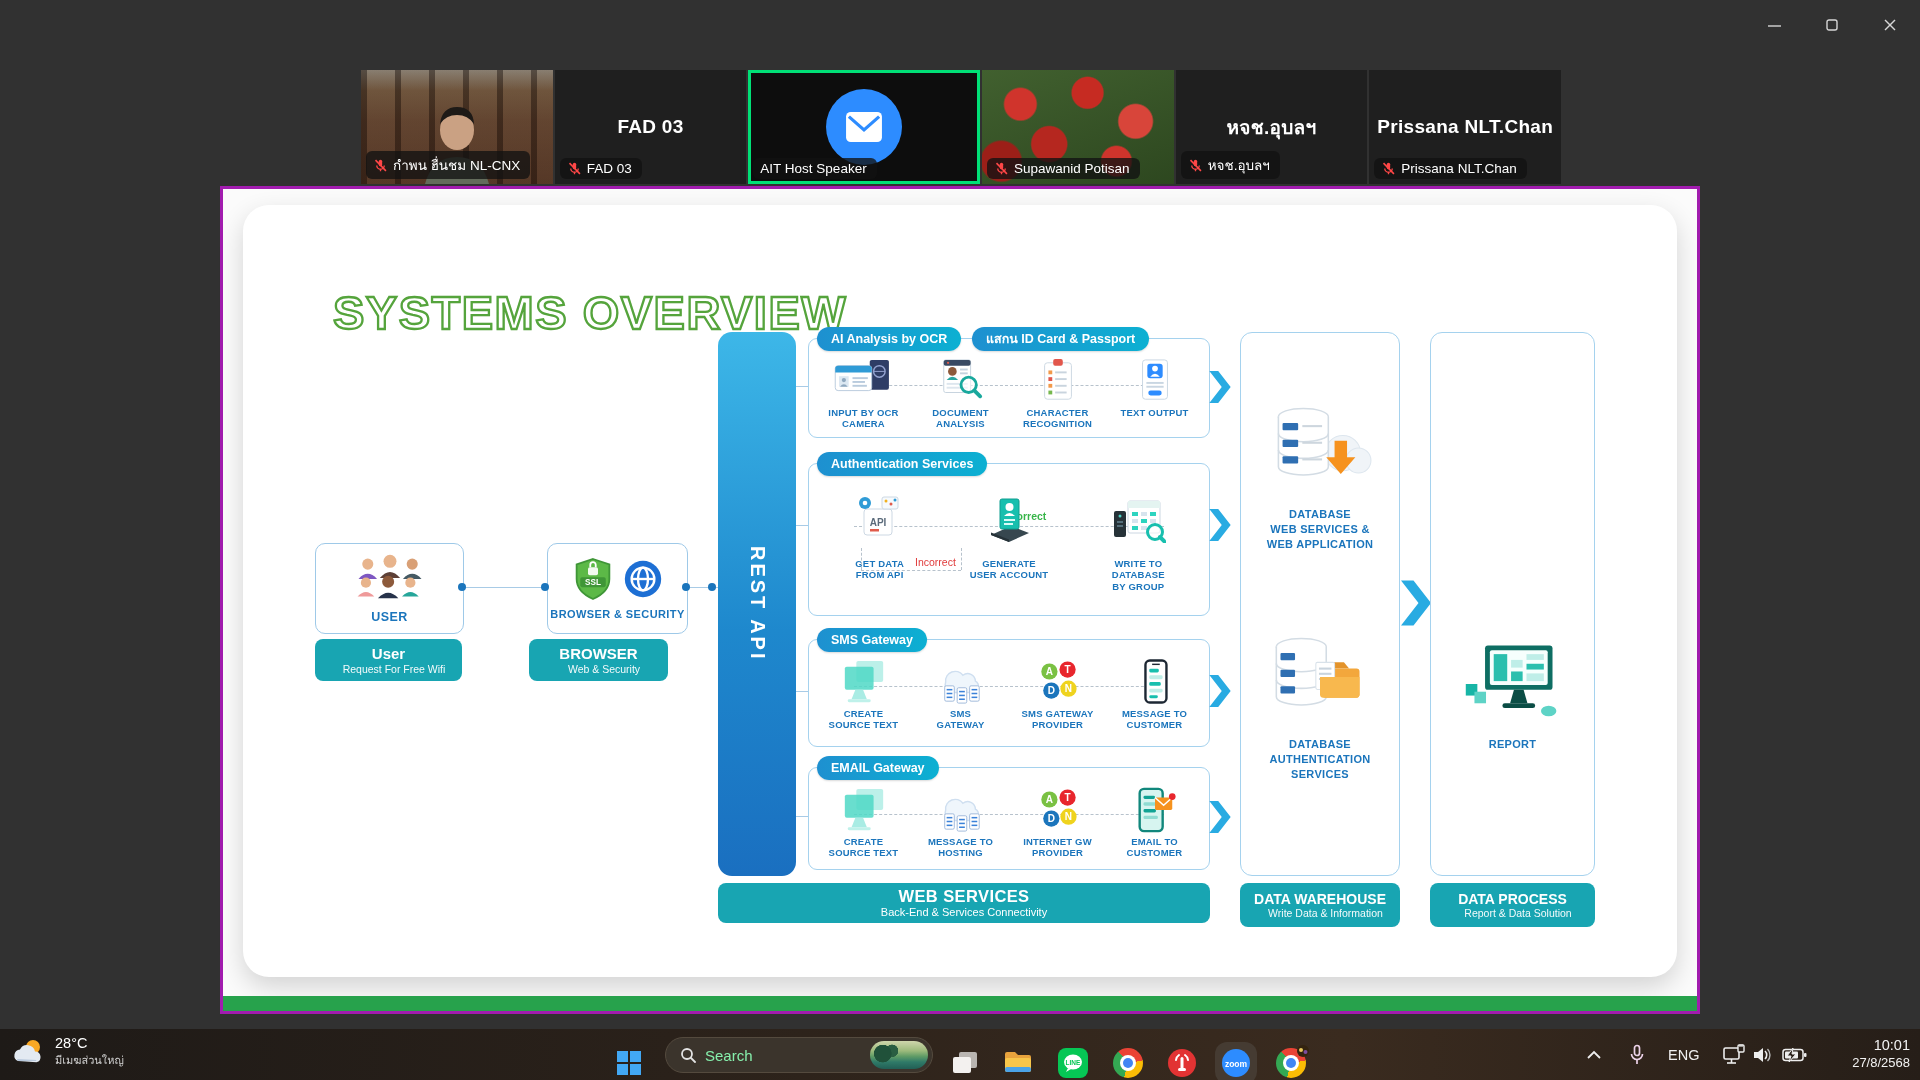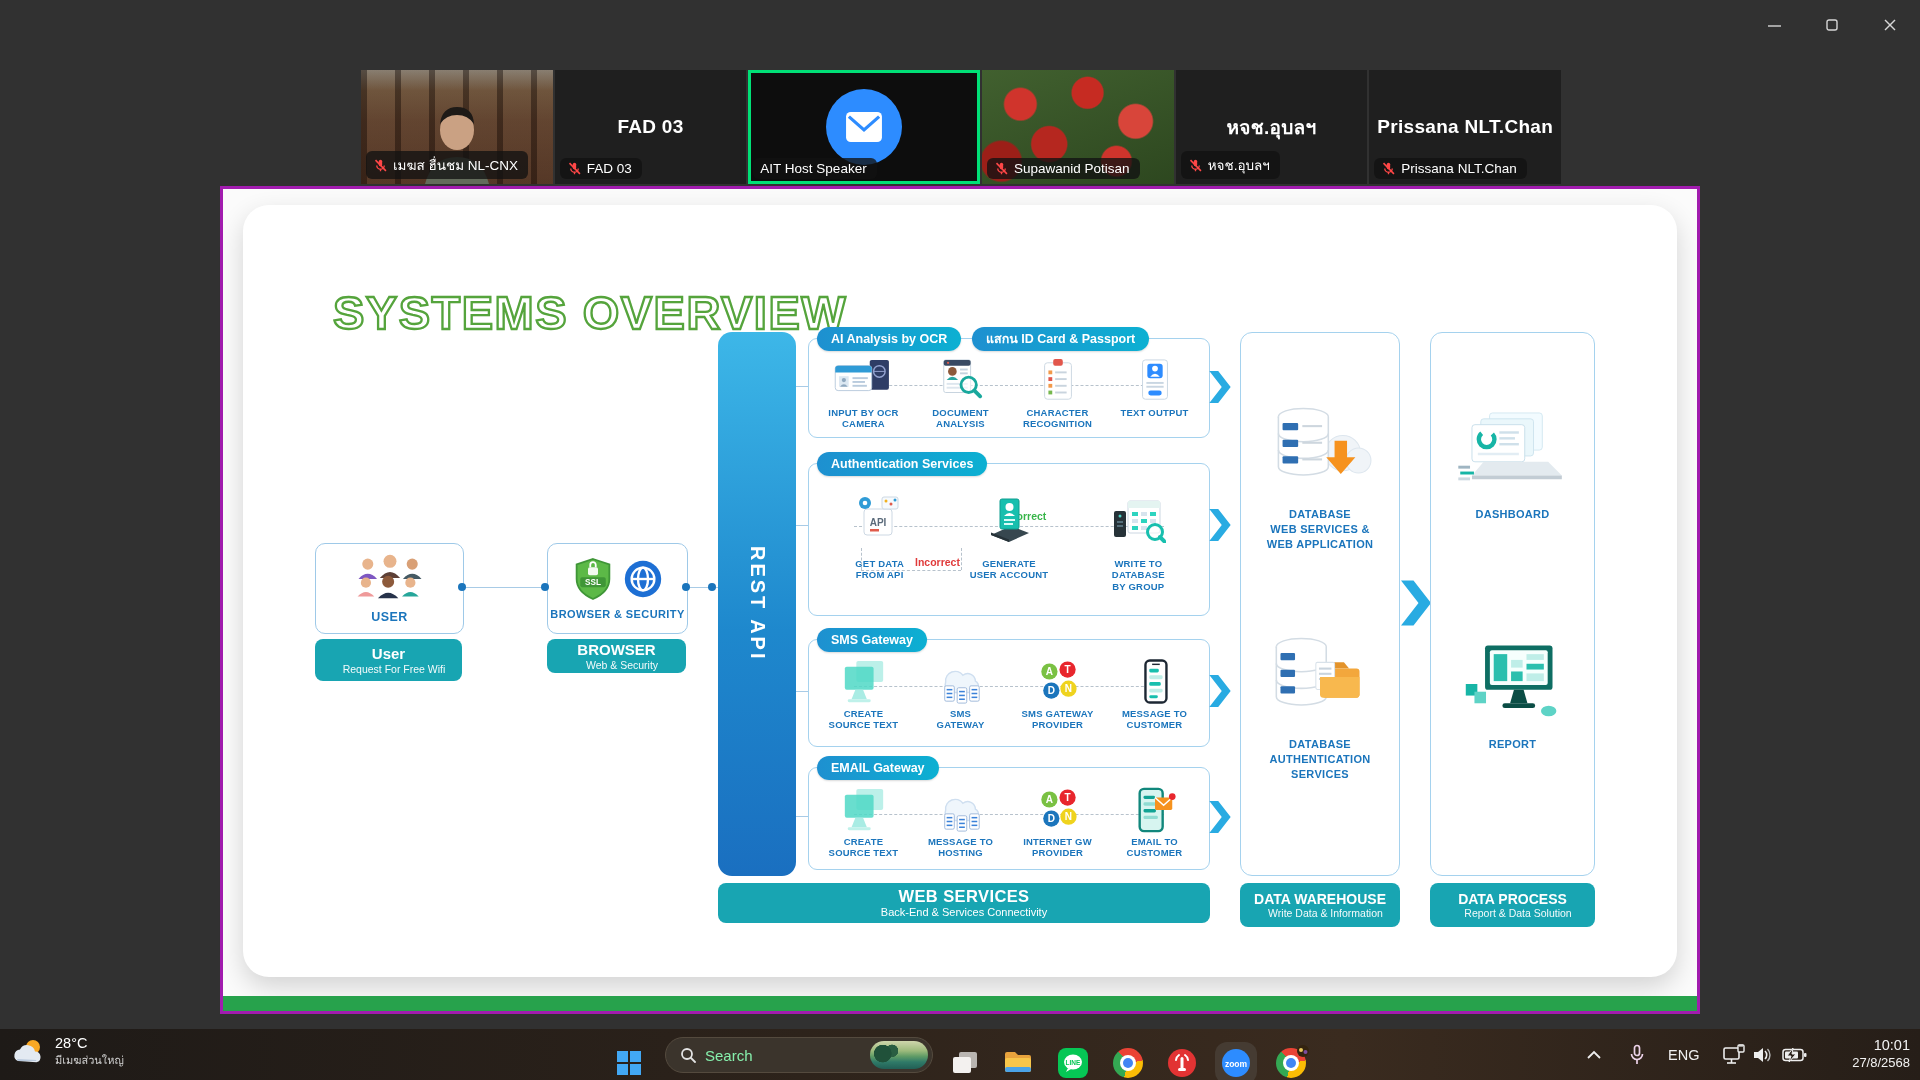--- a/index.html
+++ b/index.html
@@ -71,21 +71,21 @@
   .steps{position:absolute;inset:0;display:flex;padding:16px 6px 6px;}
   .steps::before{content:"";position:absolute;left:45px;right:45px;top:46px;
         border-top:1.6px dashed #b7c2cc;}
   .row2 .steps::before{top:62px;}
   .step{position:relative;flex:1;display:flex;flex-direction:column;align-items:center;}
   .s-icon{height:52px;display:flex;align-items:center;justify-content:center;z-index:1;}
   .row2 .s-icon{height:78px;}
   .s-label{margin-top:0;text-align:center;color:#1b75bc;font-size:9.5px;font-weight:700;
         letter-spacing:.2px;line-height:1.2;}
   .lbl-ok{position:absolute;color:#39b54a;font-size:10.5px;font-weight:700;}
-  .lbl-no{position:absolute;color:#e03a3a;font-size:10.5px;font-weight:700;padding-left:14px;}
+  .lbl-no{position:absolute;color:#e03a3a;font-size:10.5px;font-weight:400;padding-left:14px;}
   .dash{position:absolute;border-top:1.6px dashed #b7c2cc;}
   .dashv{position:absolute;border-left:1.6px dashed #b7c2cc;}
 
   .chev{position:absolute;}
   .wide-bar{position:absolute;left:475px;top:678px;width:492px;height:40px;background:#18a5b2;
         border-radius:8px;color:#fff;display:flex;flex-direction:column;align-items:center;
         justify-content:center;line-height:1.2;}
   .wide-bar .t1{font-size:16.5px;font-weight:700;letter-spacing:.4px;}
   .wide-bar .t2{font-size:11px;}
 
@@ -434,21 +434,21 @@
   <div class="strip">
     <div class="tile tile-video1">
       <div class="tile-cabinet"></div>
       <svg style="position:absolute;left:50%;bottom:0;transform:translateX(-50%)" width="120" height="90">
           <use href="#i-person"></use>
         </svg>
       <div class="name-pill">
         <svg width="15" height="15">
             <use href="#i-micmute"></use>
           </svg>
-        <span>เมฆส ฮื่นชม NL-CNX</span>
+        <span>กำพน ฮื่นชม NL-CNX</span>
       </div>
     </div>
     <div class="tile">
       <div class="center-name">FAD 03</div>
       <div class="name-pill">
         <svg width="15" height="15">
             <use href="#i-micmute"></use>
           </svg>
         <span>FAD 03</span>
       </div>
@@ -509,21 +509,21 @@
         <div style="display:flex;gap:10px;align-items:center">
           <svg width="40" height="44">
               <use href="#i-shield"></use>
             </svg>
           <svg width="40" height="40">
               <use href="#i-globe"></use>
             </svg>
         </div>
         <div class="node-label" style="font-size:11px">BROWSER &amp; SECURITY</div>
       </div>
-      <div class="teal-btn" style="left:304px;top:434px;width:139px;height:34px">
+      <div class="teal-btn" style="left:286px;top:434px;width:139px;height:42px">
         <div class="t1">BROWSER</div>
         <div class="t2">Web &amp; Security</div>
       </div>
 
       <div class="conn" style="left:219px;top:382px;width:85px"></div>
       <div class="dot" style="left:215px;top:378px"></div>
       <div class="dot" style="left:298px;top:378px"></div>
       <div class="conn" style="left:443px;top:382px;width:32px"></div>
       <div class="dot" style="left:439px;top:378px"></div>
       <div class="dot" style="left:465px;top:378px"></div>
@@ -738,26 +738,20 @@
           <div class="col-label pre">DATABASE
 AUTHENTICATION SERVICES</div>
         </div>
       </div>
       <div class="teal-btn" style="left:997px;top:678px;width:160px;height:44px">
         <div class="t1" style="font-size:14px">DATA WAREHOUSE</div>
         <div class="t2">Write Data &amp; Information</div>
       </div>
 
       <div class="col-box" style="left:1187px;width:165px">
-        <div class="col-item" style="top:78px">
-          <svg width="118" height="84">
-              <use href="#i-dash"></use>
-            </svg>
-          <div class="col-label">DASHBOARD</div>
-        </div>
         <div class="col-item" style="top:310px">
           <svg width="106" height="82">
               <use href="#i-repmon"></use>
             </svg>
           <div class="col-label">REPORT</div>
         </div>
       </div>
       <div class="teal-btn" style="left:1187px;top:678px;width:165px;height:44px">
         <div class="t1" style="font-size:14px">DATA PROCESS</div>
         <div class="t2">Report &amp; Data Solution</div>

